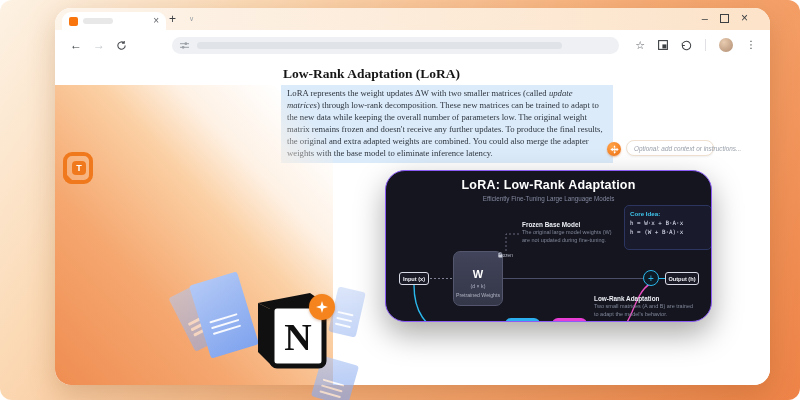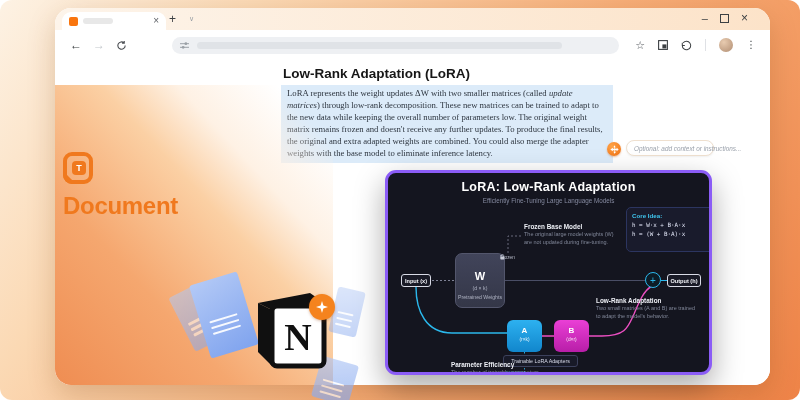--- a/index.html
+++ b/index.html
@@ -29,35 +29,35 @@
   .urlbar{margin-left:34px;width:447px;height:17px;border-radius:9px;background:#eef0f3;
     display:flex;align-items:center;padding:0 8px;gap:8px;box-sizing:border-box;}
   .urlph{width:365px;height:7px;border-radius:4px;background:#e0e3e7;}
   .tbright{margin-left:auto;display:flex;align-items:center;gap:13px;}
   .star{font-size:11px;color:#5f6368;line-height:1;}
   .vdiv{width:1px;height:12px;background:#dfe1e5;}
   .avatar{width:14px;height:14px;border-radius:50%;background:radial-gradient(circle at 35% 30%,#e8cbb0,#b08d72);}
   .dots{font-size:10px;color:#3c4043;line-height:1;}
   .content{position:absolute;left:0;top:52px;right:0;bottom:0;background:#fff;border-radius:0 0 16px 16px;}
   
-  .doc-title{position:absolute;left:228px;top:6px;font-family:Liberation Sans, sans-serif;
+  .doc-title{position:absolute;left:228px;top:6px;font-family:Liberation Serif, serif;
     font-weight:bold;font-size:13.5px;color:#161616;}
   .doc-para{position:absolute;left:226px;top:25px;width:332px;background:#dcebf9;
     padding:3px 6px 4px;font-family:"Liberation Serif",serif;font-size:8.7px;
     line-height:11.9px;color:#2e3640;box-sizing:border-box;}
   .ctx-icon{position:absolute;left:552px;top:82px;width:14px;height:14px;border-radius:50%;
     background:radial-gradient(circle at 35% 30%,#ffa448,#ef6f12);display:flex;align-items:center;justify-content:center;
     box-shadow:0 1px 2px rgba(200,90,10,.4);}
   .ctx-pill{position:absolute;left:571px;top:80px;width:88px;height:16px;border-radius:8px;
     background:#fff;border:1px solid #efe0cf;box-shadow:0 1px 2px rgba(0,0,0,.06);
     display:flex;align-items:center;padding-left:7px;box-sizing:border-box;}
   .ctx-pill span{font-size:6.4px;font-style:italic;color:#9aa1ab;white-space:nowrap;}
   
-  .panel{position:absolute;left:330px;top:110px;width:327px;height:205px;border-radius:11px;
-    background:#14151f;border:3px solid #8b5cf6;box-sizing:border-box;
+  .panel{position:absolute;left:330px;top:110px;width:327px;height:152px;border-radius:20px;
+    background:#14151f;border:1px solid #8b5cf6;box-sizing:border-box;
     box-shadow:0 12px 30px rgba(10,5,0,.35);color:#fff;overflow:hidden;}
   .panel *{position:absolute;}
   .dg-title{left:0;right:0;top:7px;text-align:center;font-size:12.5px;font-weight:bold;letter-spacing:.2px;}
   .dg-sub{left:0;right:0;top:24px;text-align:center;font-size:6.3px;color:#858aa0;}
   .core{left:238px;top:34px;width:88px;height:45px;border:1px solid #2c3560;border-radius:5px;
     background:#191b2c;box-sizing:border-box;padding:4px 5px;}
   .core b{position:static;display:block;font-size:6.2px;color:#3fc6ee;}
   .core code{position:static;display:block;font-family:"DejaVu Sans Mono",monospace;font-size:5.9px;
     color:#dfe3f4;margin-top:3px;}
   .note{width:100px;}
@@ -250,21 +250,20 @@
     </div>
   </div>
 
   <div class="fade"></div>
 
   <div class="brand logo">
     <span class="outer"></span>
       <span class="corner"></span>
     <span class="badge">T</span>
   </div>
-  <div class="brand h1 l1">Document</div>
 
   <div class="brand bdoc doc-b">
       <span class="ln"></span>
     </div>
   <div class="brand bdoc doc-a">
       <span class="ln"></span>
     </div>
   <div class="brand bdoc doc-c">
       <span class="ln"></span>
     </div>

